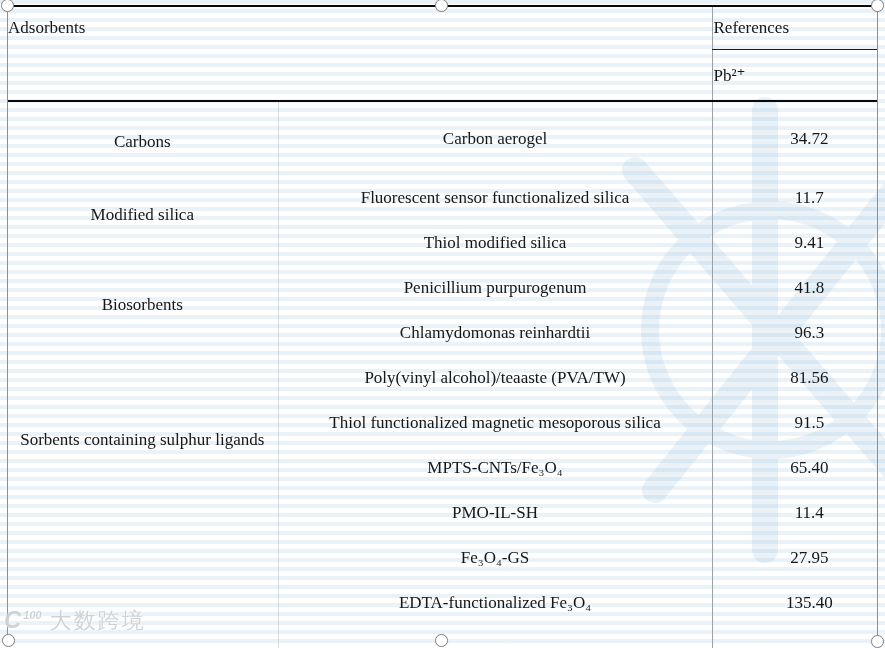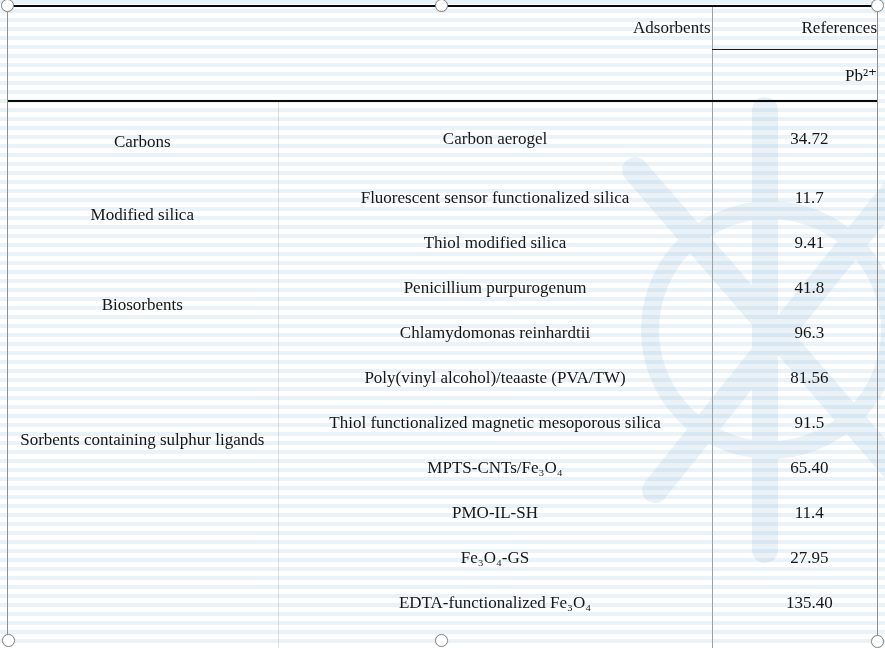--- a/index.html
+++ b/index.html
@@ -20,21 +20,21 @@
 
   table.adsorption{
     position:absolute;left:7px;top:5px;width:871px;
     border-collapse:collapse;table-layout:fixed;
     border-top:2.5px solid #0a0a0a;
     border-bottom:2.5px solid #0a0a0a;
     font-size:17px;color:#161616;
   }
   col.c1{width:271px;} col.c2{width:434px;} col.c3{width:166px;}
   th{font-weight:normal;}
-  thead th{text-align:right;vertical-align:middle;}
+  thead th{text-align:left;vertical-align:middle;}
   .h-ads{height:40px;}
   .h-ref{height:40px;border-bottom:1.5px solid #1a1a1a;border-left:1px solid #9aa2a8;}
   .h-empty{height:48px;border-bottom:2px solid #0a0a0a;}
   .h-ion{height:48px;border-bottom:2px solid #0a0a0a;border-left:1px solid #9aa2a8;}
   tbody td{height:45px;text-align:center;padding:0 4px;}
   tbody td.cat{
     vertical-align:top;padding-top:28px;line-height:23px;text-align:center;
   }
   tbody td.name{border-left:1px solid rgba(150,162,172,0.35);}
   tbody td.val{border-left:1px solid #9aa2a8;padding-left:32px;}
@@ -149,14 +149,18 @@
   <div class="sel-line sel-left"></div>
   <div class="sel-line sel-right"></div>
 
   <div class="handle" style="left:0.5px;top:-1.5px;"></div>
   <div class="handle" style="left:434.5px;top:-1.5px;"></div>
   <div class="handle" style="left:870.5px;top:-1.5px;"></div>
   <div class="handle" style="left:1.5px;top:633.5px;"></div>
   <div class="handle" style="left:434.5px;top:633.5px;"></div>
   <div class="handle" style="left:870.5px;top:634.5px;"></div>
 
+  <div class="watermark">
+    <span class="wm-logo"><span>C</span><span class="wm-sup">100</span></span>
+    <span>大数跨境</span>
+  </div>
 
 </div>
 
 </body></html>

